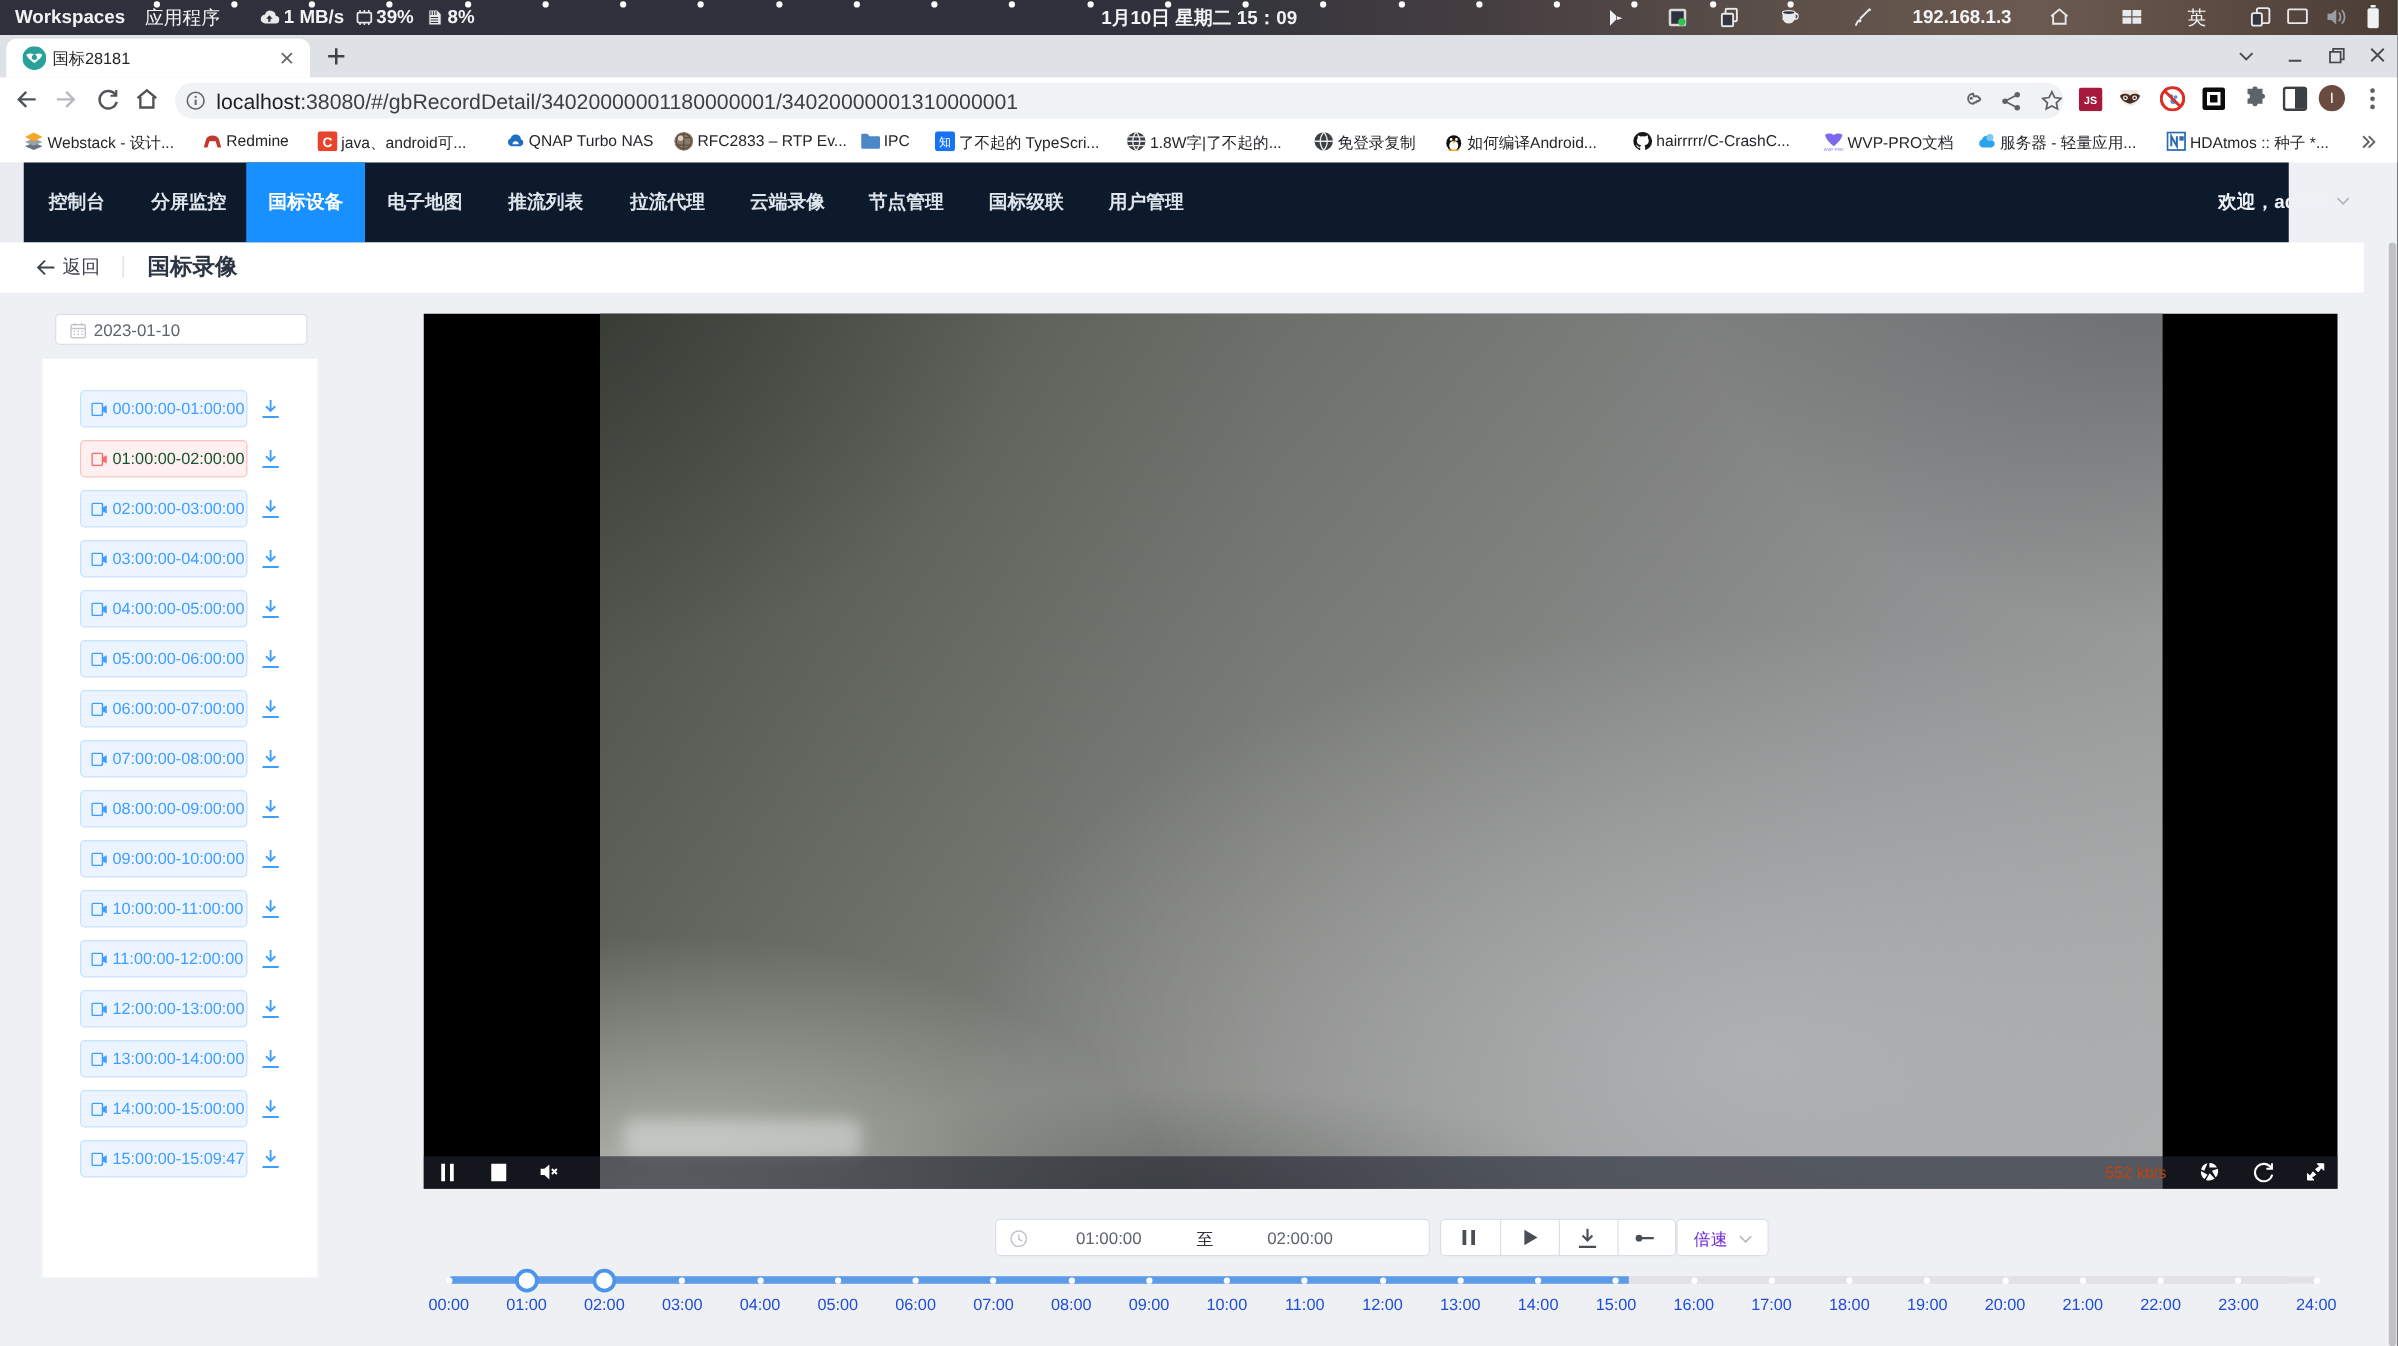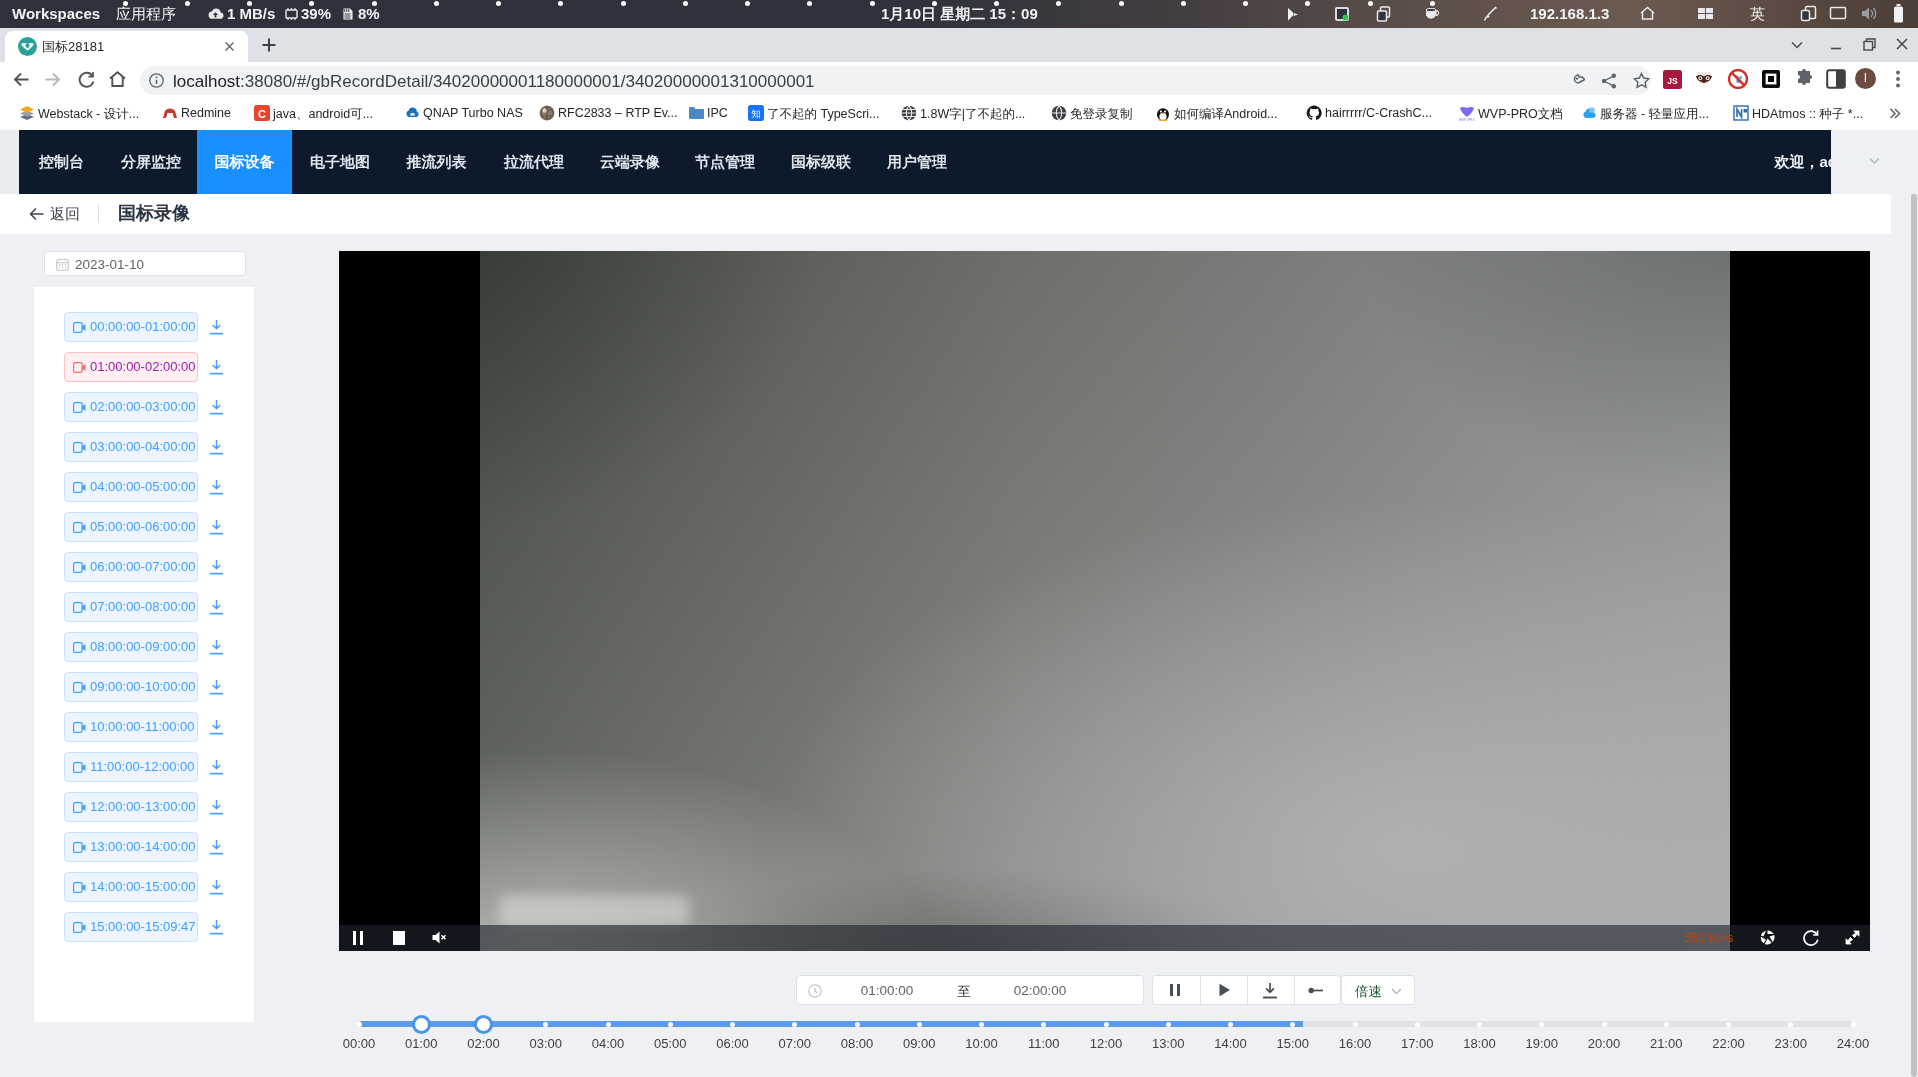--- a/index.html
+++ b/index.html
@@ -34,21 +34,21 @@
 #navbar { position:absolute; left:19px; top:130px; width:1812px; height:64px; background:#0d1a2b;font-weight:bold; }
 .mi { position:absolute; top:0; height:64px; line-height:64px; color:#dfe5ec; font-size:15px; text-align:center; }
 #mi-active { background:#1890ff; color:#fff; }
 #gutterL { position:absolute; left:0; top:130px; width:19px; height:64px; background:#e9edf2; }
 #backrow { position:absolute; left:0; top:194px; width:1891px; height:40px; background:#fff; }
 
 
 #dateinput { position:absolute; left:44px; top:251px; width:202px; height:25px; background:#fff; border:1px solid #dcdfe6; border-radius:4px; }
 #panel { position:absolute; left:34px; top:287px; width:220px; height:735px; background:#fff; }
 .seg { position:absolute; left:30px; width:134px; height:30px; border-radius:4px; border:1px solid #c6e2ff; background:#ecf5ff; color:#409eff; font-size:13px; line-height:28px; white-space:nowrap; }
-.seg.red { border-color:#fbc4c4; background:#fef0f0; color:#a21caf; }
+.seg.red { border-color:#fbc4c4; background:#fef0f0; color:#14532d; }
 
 
 #player { position:absolute; left:339px; top:251px; width:1531px; height:700px; background:#000; }
 #video { position:absolute; left:141px; top:0; width:1250px; height:700px;
   background:
     radial-gradient(860px 470px at 74% 85%, rgba(182,183,185,0.78), rgba(182,183,185,0) 74%),
     radial-gradient(540px 280px at 4% 101%, rgba(192,194,188,0.9), rgba(192,194,188,0) 75%),
     radial-gradient(450px 130px at 38% 102%, rgba(44,50,42,0.5), rgba(44,50,42,0) 75%),
     radial-gradient(520px 440px at -2% -4%, rgba(18,22,18,0.3), rgba(18,22,18,0) 70%),
     radial-gradient(560px 420px at 102% -6%, rgba(30,34,38,0.34), rgba(30,34,38,0) 72%),
@@ -65,21 +65,21 @@
 .inputbox { position:absolute; background:#fff; border:1px solid #dcdfe6; }
 #timepick { left:796px; top:975px; width:348px; height:30px; border-radius:4px; }
 #btngroup { left:1152px; top:975px; width:189px; height:30px; border-radius:4px; }
 #speedbtn { left:1341px; top:975px; width:74px; height:30px; border-radius:4px; }
 
 
 #track { position:absolute; left:359px; top:1021px; width:1494px; height:6px; border-radius:3px; background:#e2e2e6; }
 #trackblue { position:absolute; left:0; top:0; width:944px; height:6px; border-radius:3px 0 0 3px; background:#5b9bea; }
 .tick { position:absolute; top:0.5px; width:5px; height:5px; border-radius:2.5px; background:#fff; }
 .handle { position:absolute; top:1014.5px; width:19px; height:19px; border-radius:50%; background:#fff; border:3px solid #4a94ec; }
-.tl { position:absolute; top:1036px; width:60px; text-align:center; font-size:13px; color:#404040; }
+.tl { position:absolute; top:1036px; width:60px; text-align:center; font-size:13px; color:#1d4ed8; }
 
 
 #sbthumb { position:absolute; left:1911px; top:194px; width:6px; height:883px; background:#c1c1c1; border-radius:3px; }
 </style>
 </head>
 <body>
 
 <div id="sysbar">
   <div class="t" style="left:12px;font-weight:bold;">Workspaces</div>
   <div class="t" style="left:116px;">应用程序</div>
@@ -615,21 +615,21 @@
   <svg class="abs" style="left:109px;top:6px" width="16" height="17" viewBox="0 0 15 16" fill="none" stroke="#4a4e55" stroke-width="1.6">
       <path d="M7.5 1 V9.5 M3.8 6 L7.5 9.7 L11.2 6"></path>
       <path d="M1 14.6 H14" stroke-width="1.8"></path>
     </svg>
   <svg class="abs" style="left:155px;top:9px" width="16" height="11" viewBox="0 0 16 11" fill="#4a4e55">
       <circle cx="3.2" cy="5.5" r="2.7"></circle>
       <path d="M3.2 5.5 H15" stroke="#4a4e55" stroke-width="1.7"></path>
     </svg>
 </div>
 <div class="inputbox" id="speedbtn">
-  <div class="abs" style="left:13px;top:7px;font-size:13.5px;color:#14532d;">倍速</div>
+  <div class="abs" style="left:13px;top:7px;font-size:13.5px;color:#6d28d9;">倍速</div>
   <svg class="abs" style="left:49px;top:12px" width="11" height="7" viewBox="0 0 11 7" fill="none" stroke="#b3b7bf" stroke-width="1.4">
       <path d="M1 1 L5.5 5.5 L10 1"></path>
     </svg>
 </div>
 
 <div id="track">
     <div id="trackblue"></div>
   </div>
 <div id="ticks" style="position:absolute;left:359px;top:1021px;width:1494px;height:6px;">
     <div class="tick" style="left:-2.5px"></div>

